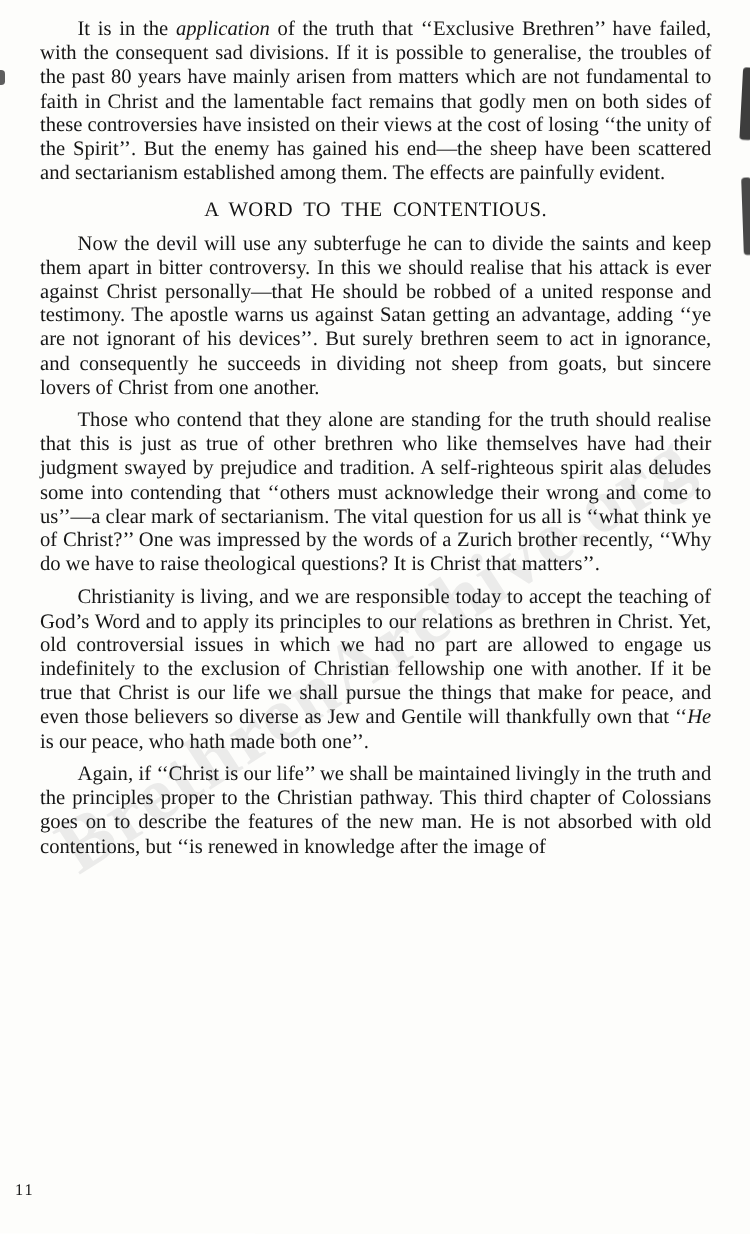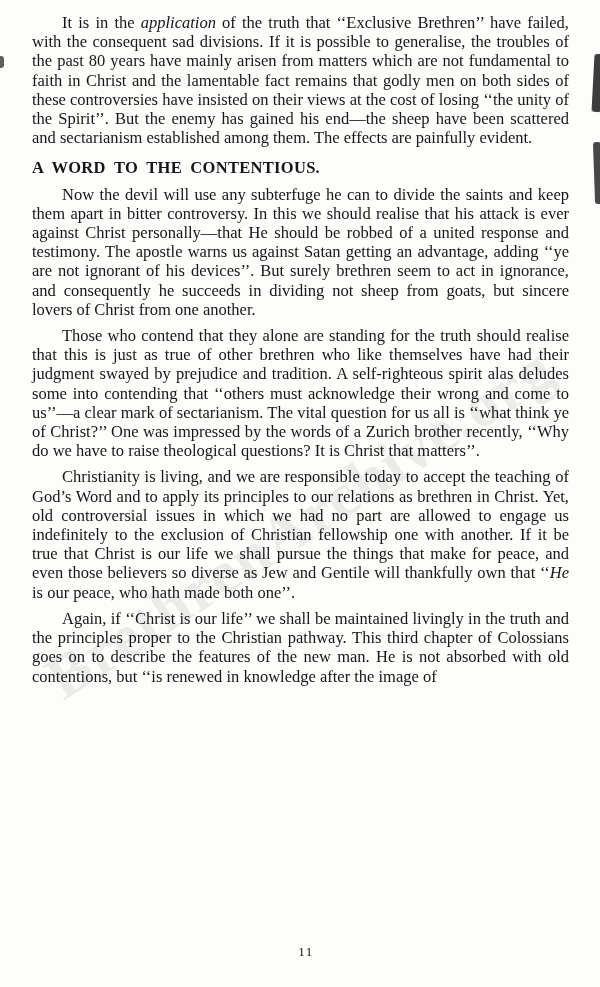--- a/index.html
+++ b/index.html
@@ -33,34 +33,34 @@
     font-size: 16.5px;
     line-height: 19.2px;
   }
   .para {
     margin: 0 0 7px 0;
     text-indent: 30px;
   }
   .heading {
     margin: 11px 0 7px 0;
     font-size: 16.5px;
-    font-weight: bold;
+    font-weight: normal;
     word-spacing: 4px;
     letter-spacing: 0.3px;
-    text-align: left;
+    text-align: center;
     text-indent: 0;
   }
   .italic { font-style: italic; margin-top: 21px; }
   .page-number {
     position: absolute;
     z-index: 1;
     bottom: 27px;
     left: 12px;
     right: 0;
-    text-align: center;
+    text-align: left;
     font-size: 13px;
     letter-spacing: 1.5px;
   }
   .artifact {
     position: absolute;
     z-index: 2;
     background: #1c1c1c;
     border-radius: 3px;
     filter: blur(0.6px);
   }

